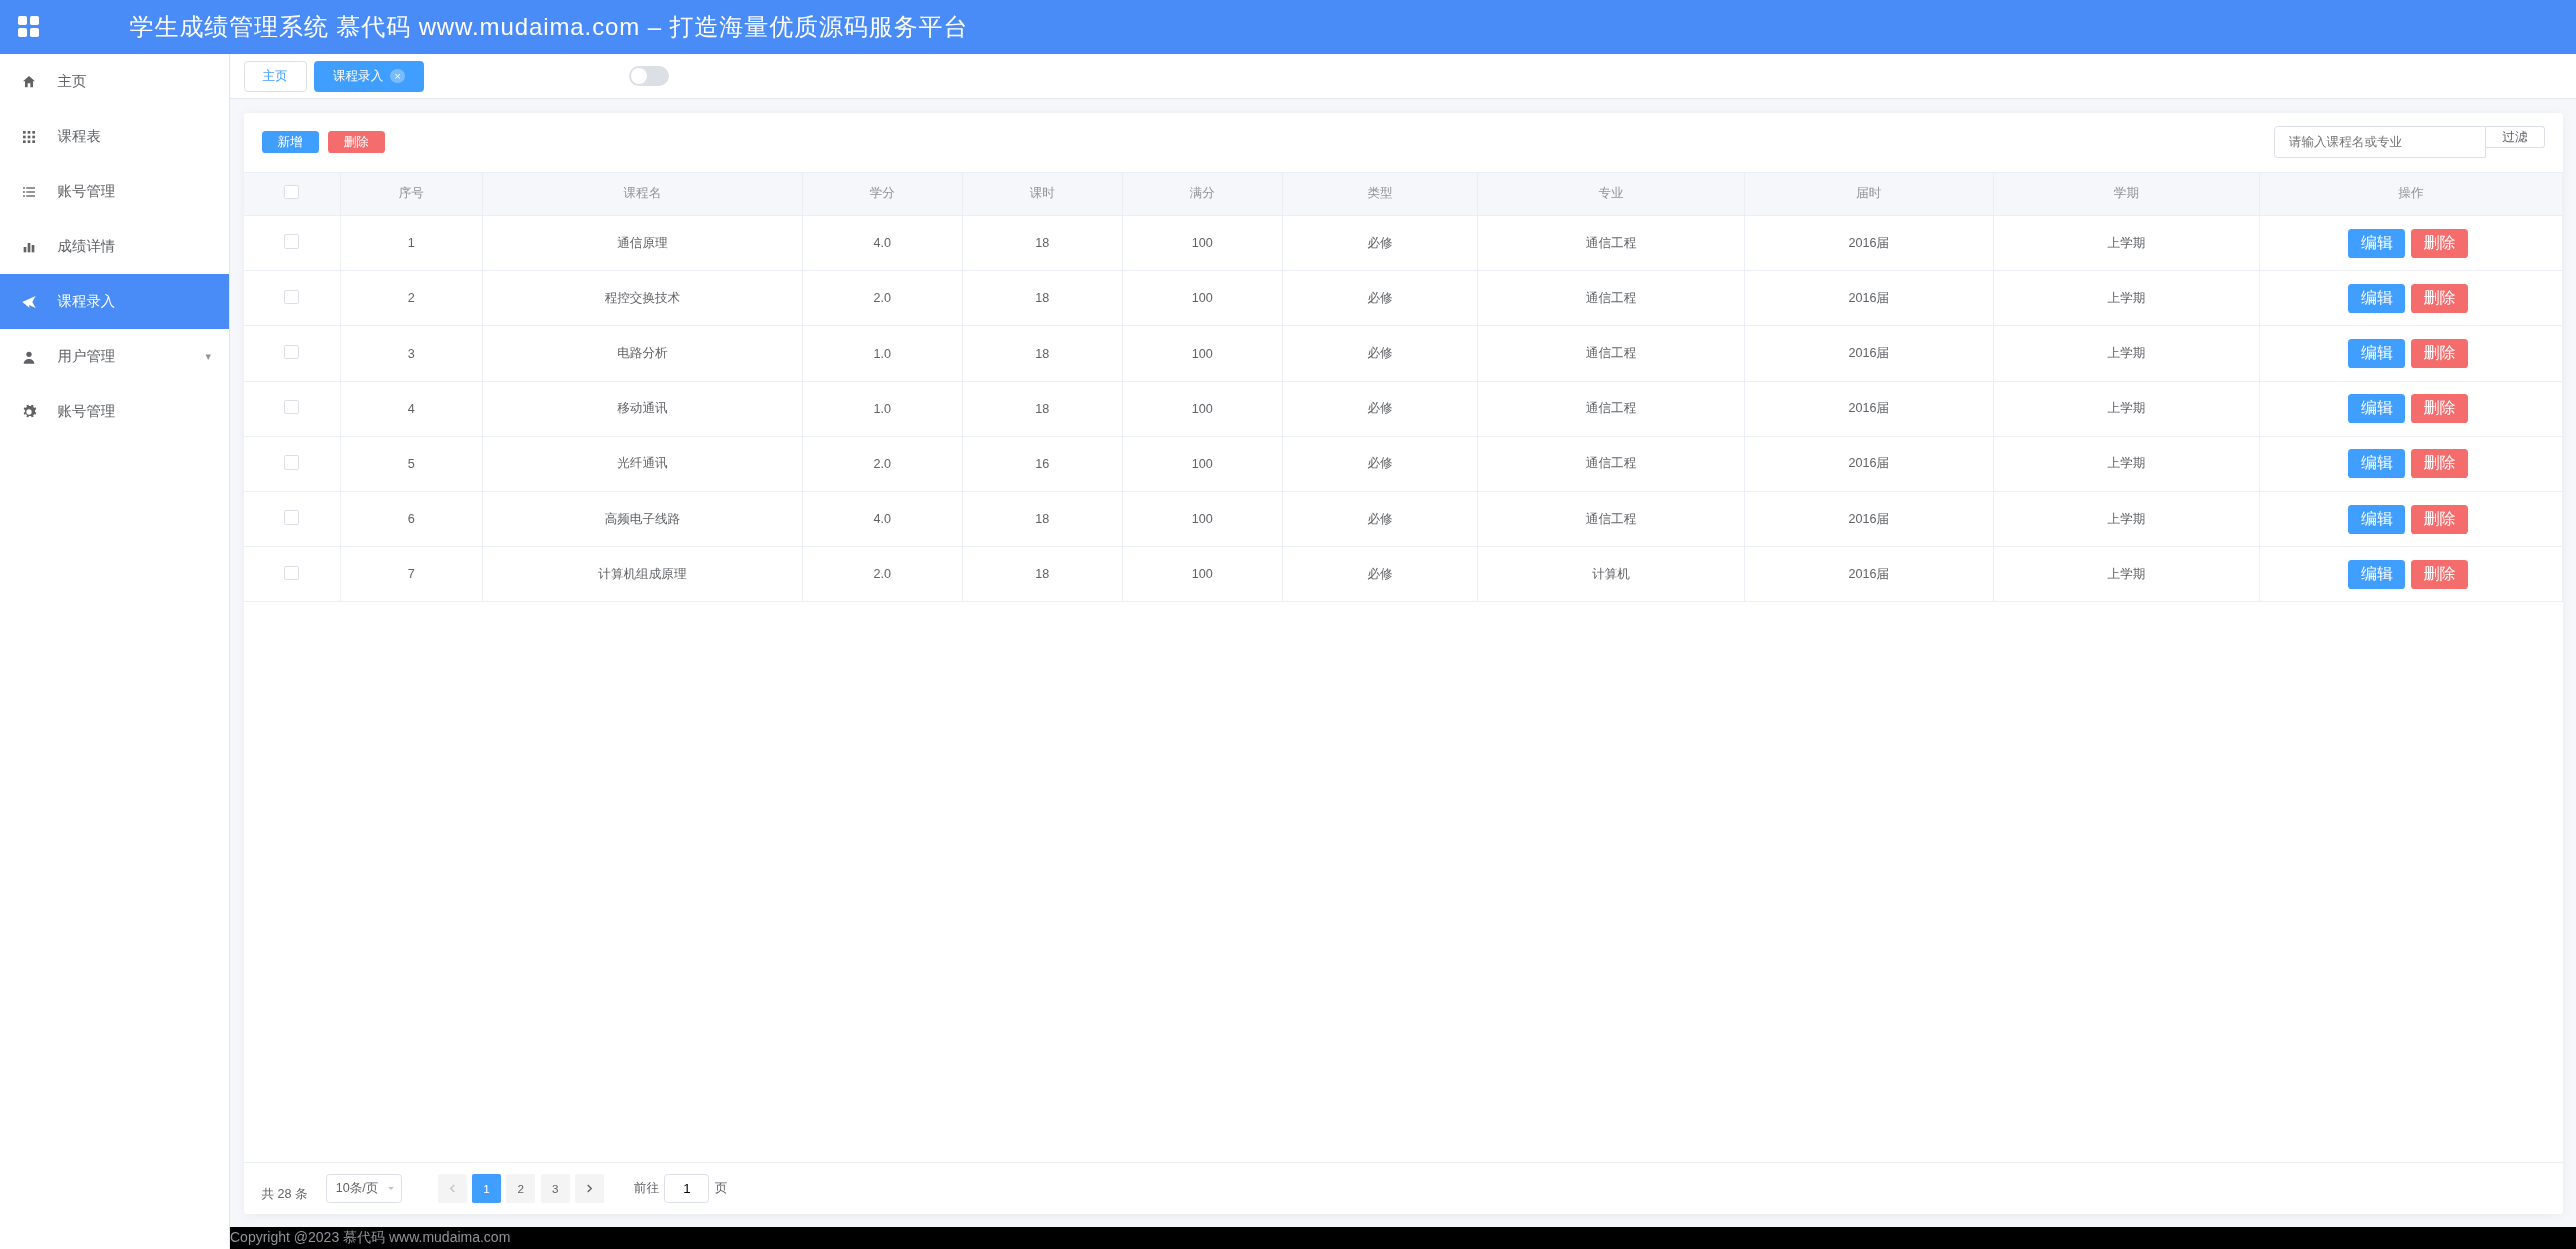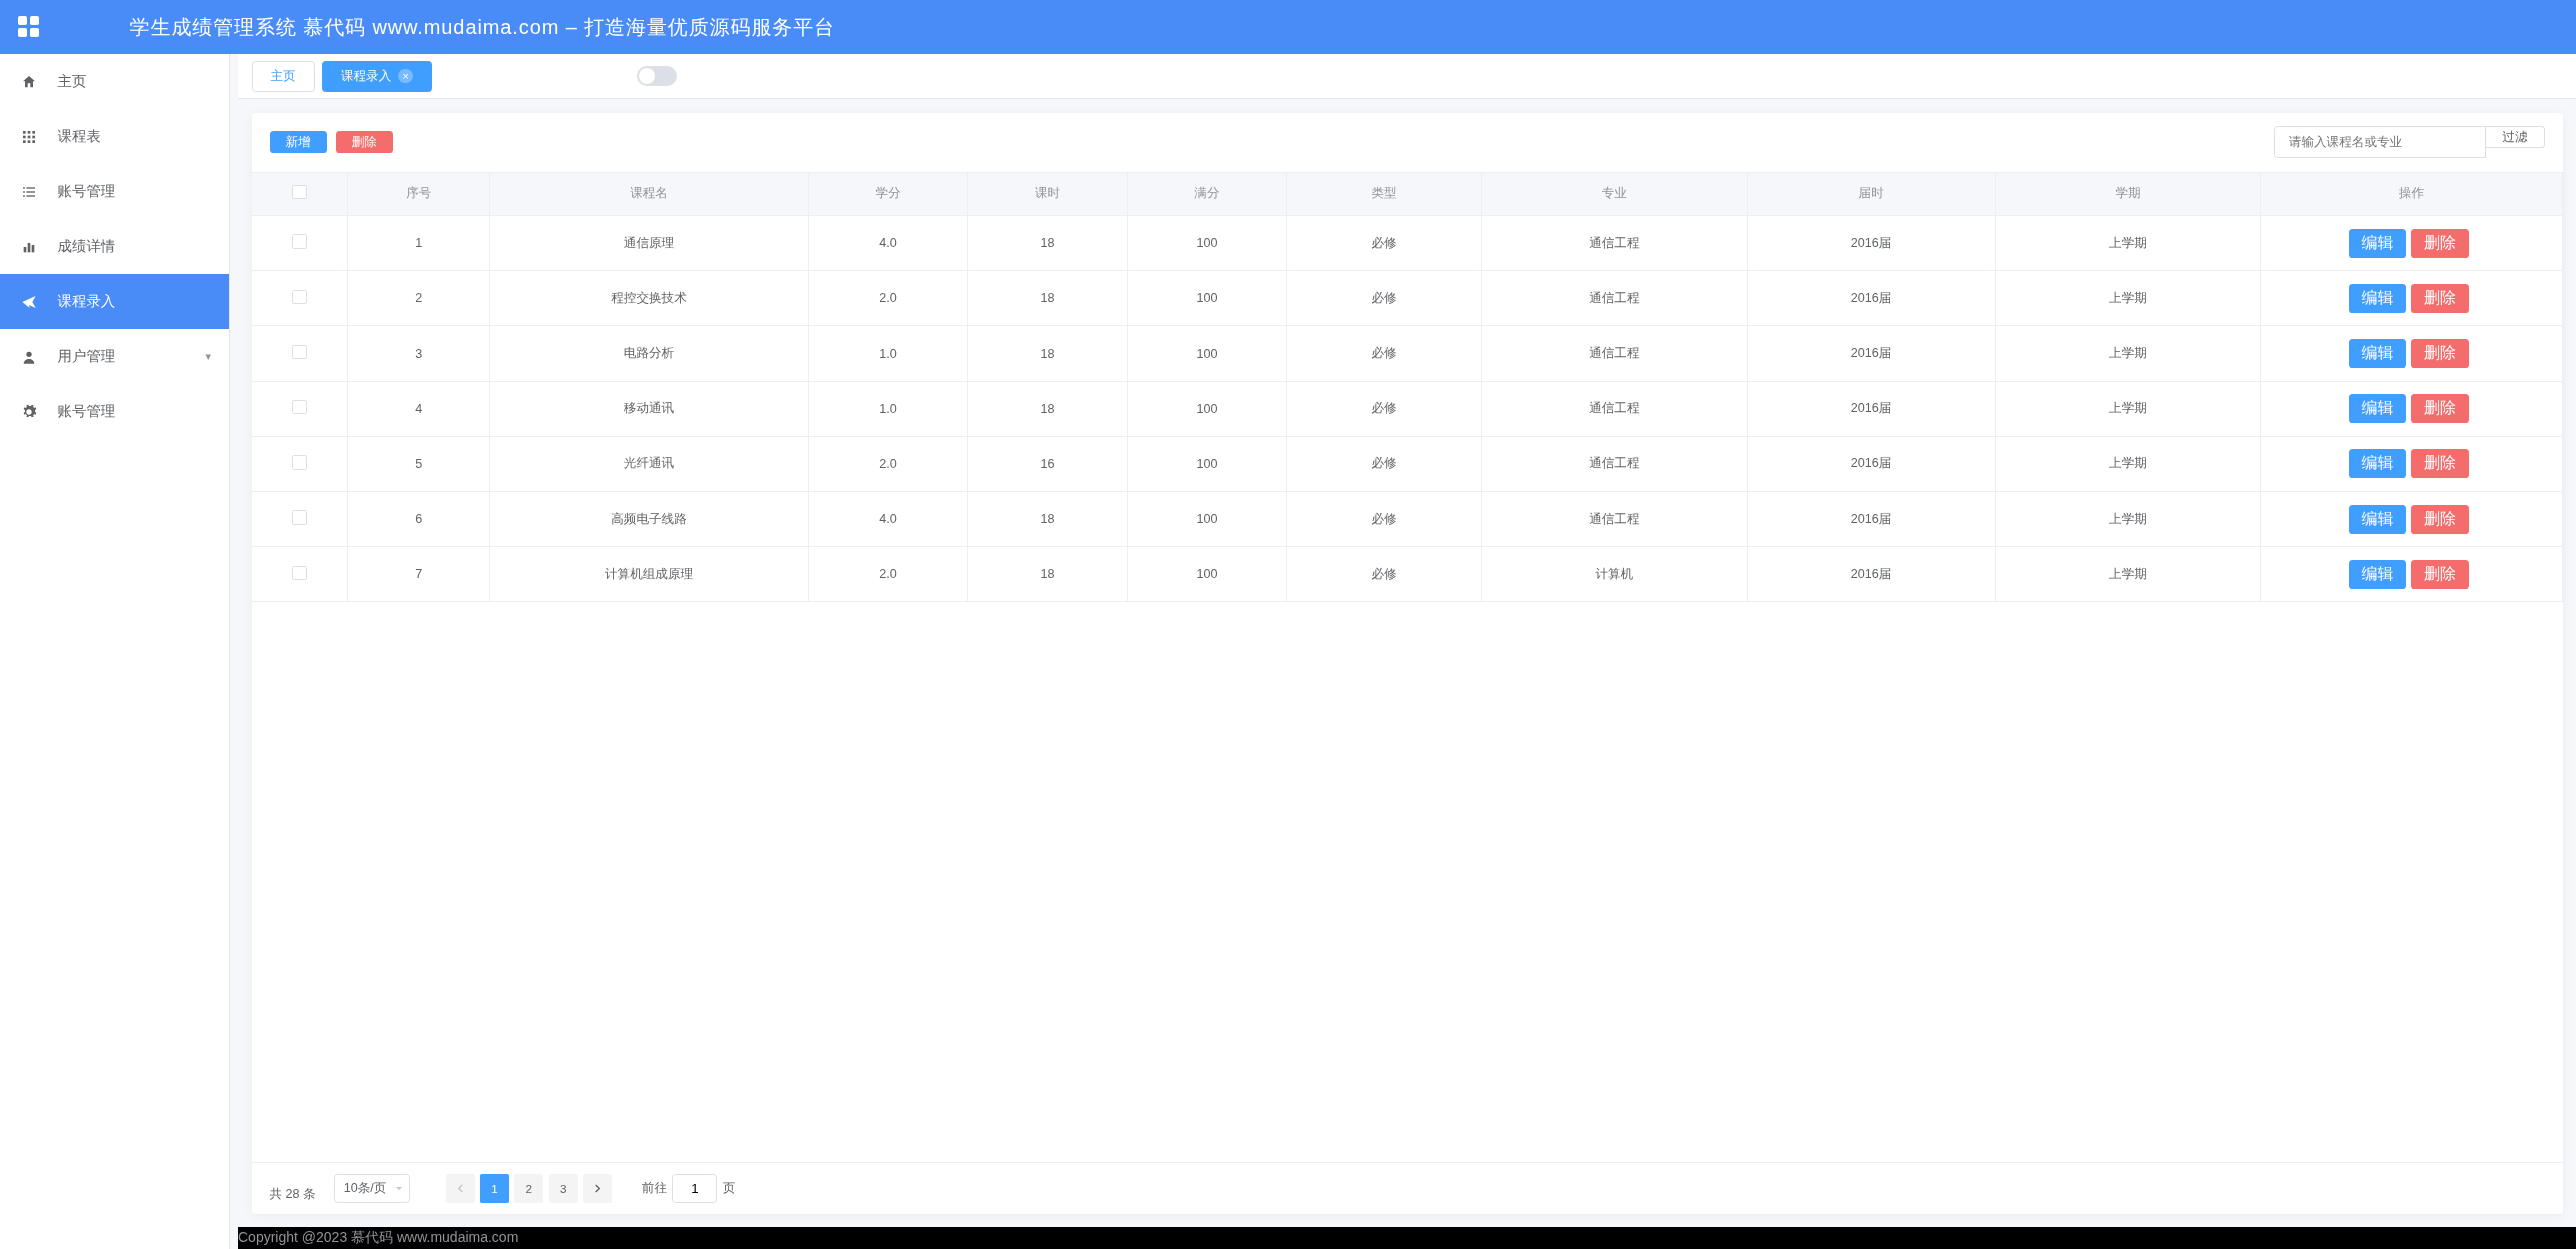--- a/index.html
+++ b/index.html
@@ -2,24 +2,24 @@
 <html style="font-size:14.4px"><head>
 <meta charset="utf-8">
 <style>
 * { margin: 0; padding: 0; box-sizing: border-box; }
 body { font-family: "Helvetica Neue", Helvetica, "PingFang SC", "Microsoft YaHei", Arial, sans-serif; font-size: 12.6px; color: #606266; background: #f5f7fa; }
 
 
 .header { height: 54px; background: #4A8CF7; display: flex; align-items: center; padding: 0 18px; color: #fff; }
 .header .logo-icon { width: 21.6px; height: 21.6px; display: inline-flex; flex-wrap: wrap; gap: 2.7px; }
 .header .logo-icon span { width: 9px; height: 9px; background: #fff; border-radius: 1.8px; }
-.header .title { margin-left: 90px; font-size: 20px; font-weight: 400; letter-spacing: 0.9px; }
-
-
-.container { display: flex; height: calc(100vh - 54px); gap: 8px; }
+.header .title { margin-left: 90px; font-size: 24px; font-weight: 400; letter-spacing: 0.9px; }
+
+
+.container { display: flex; height: calc(100vh - 54px); }
 .sidebar { width: 230px; background: #fff; border-right: 0.9px solid #e6e6e6; overflow-y: auto; }
 .main { flex: 1; display: flex; flex-direction: column; overflow: hidden; }
 
 
 .menu-item { display: flex; align-items: center; height: 55px; padding: 0 18px; color: #606266; cursor: pointer; font-size: 14.4px; }
 .menu-item.active { background: #4A8CF7; color: #fff; }
 .menu-item .icon { width: 21.6px; margin-right: 18px; display: inline-flex; align-items: center; justify-content: center; }
 .menu-item .label { flex: 1; }
 .menu-item .arrow { font-size: 10.8px; color: #909399; }
 

